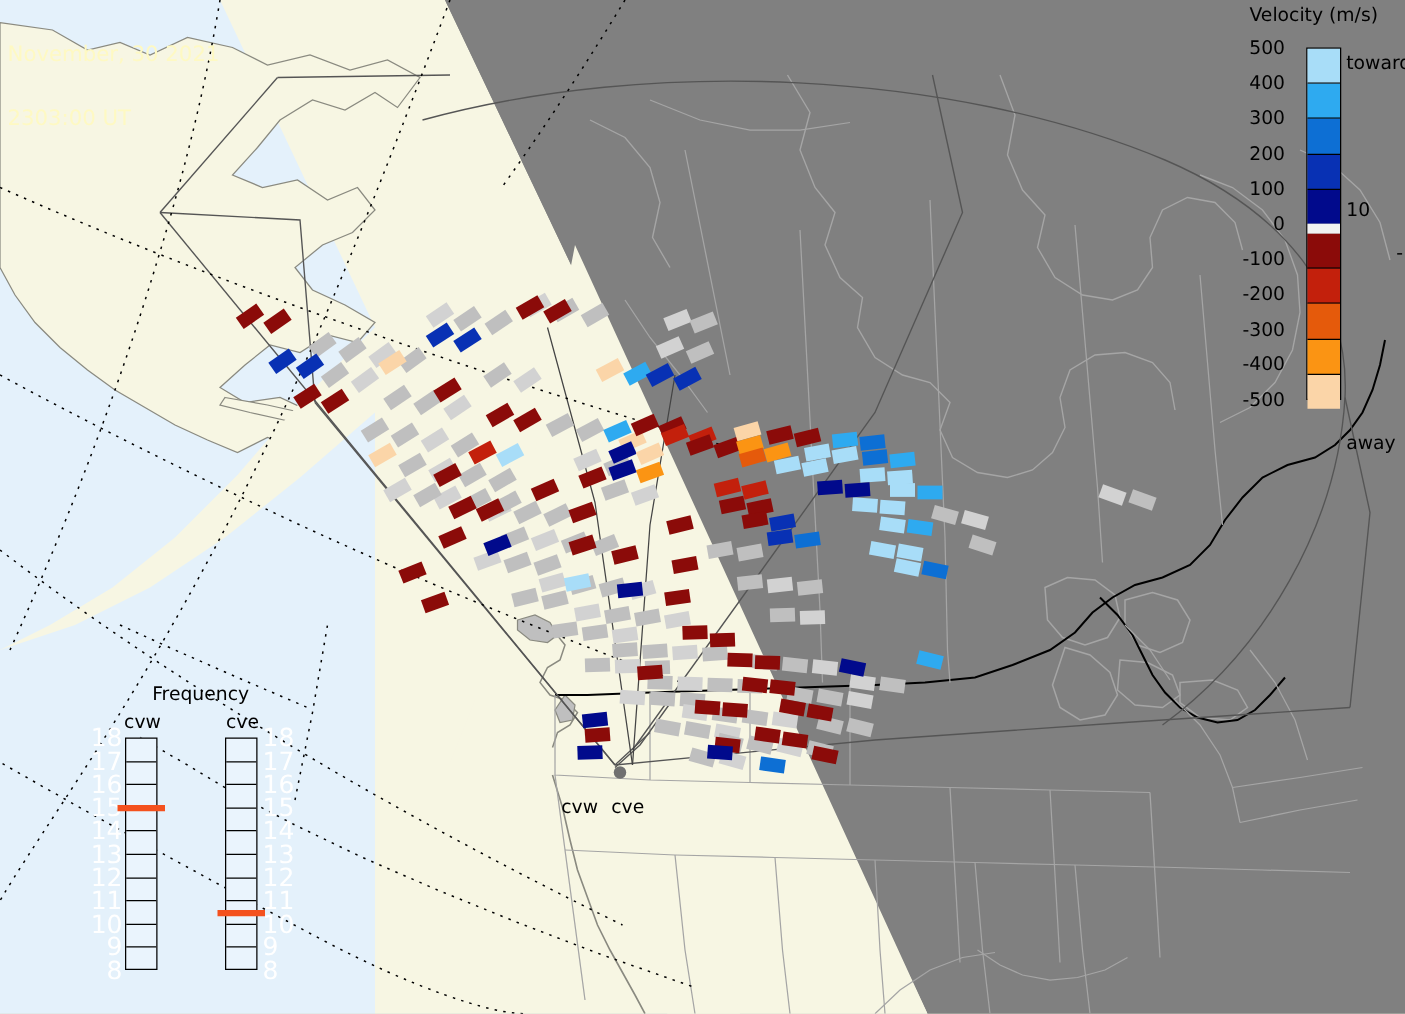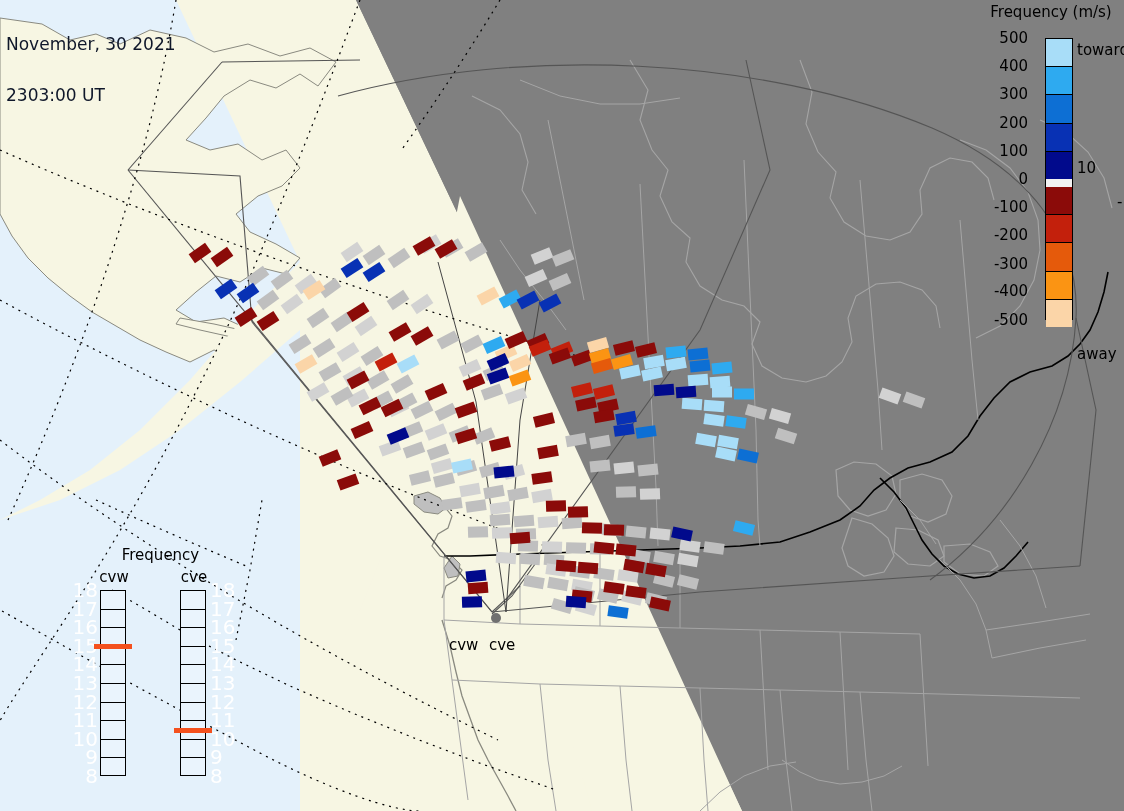--- a/index.html
+++ b/index.html
@@ -6,21 +6,21 @@
   html,body{margin:0;padding:0;background:#808080;}
   body{width:1124px;height:811px;overflow:hidden;
        font-family:"DejaVu Sans","Liberation Sans",sans-serif;}
   #stage{position:relative;width:1124px;height:811px;overflow:hidden;background:#808080;}
 
   
   .layer{position:absolute;left:0;top:0;width:1124px;height:811px;}
   svg.layer{display:block;}
 
   
-  #timestamp{position:absolute;left:6px;top:2px;z-index:40;color:#0f172a;
+  #timestamp{position:absolute;left:6px;top:2px;z-index:40;color:#fef9c3;
              font-size:17px;line-height:17px;letter-spacing:0px;white-space:pre;}
   #timestamp div{font-family:"DejaVu Sans","Liberation Sans",sans-serif;}
 
   
   #cbar-wrap{position:absolute;left:978px;top:0px;width:146px;height:340px;z-index:40;}
   #cbar-title{position:absolute;left:0px;top:3px;width:146px;text-align:center;
               font-size:15px;color:#000;white-space:nowrap;}
   #cbar-box{position:absolute;left:67px;top:38px;width:28px;height:282px;
             border:1px solid #000;box-sizing:border-box;}
   #cbar-box .band{width:100%;display:block;}
@@ -450,21 +450,21 @@
 
   <div id="timestamp">
     <div>November, 30 2021</div>
     <div>2303:00 UT</div>
   </div>
 
   <div class="site-label" id="site-cvw" style="left: 449px; top: 636px;">cvw</div>
   <div class="site-label" id="site-cve" style="left: 489px; top: 636px;">cve</div>
 
   <div id="cbar-wrap">
-    <div id="cbar-title">Frequency (m/s)</div>
+    <div id="cbar-title">Velocity (m/s)</div>
     <div id="cbar-box">
         <div class="band" style="height: 27.2px; background: rgb(168, 221, 248); border-bottom: 1px solid rgb(0, 0, 0);"></div>
         <div class="band" style="height: 27.2px; background: rgb(46, 170, 240); border-bottom: 1px solid rgb(0, 0, 0);"></div>
         <div class="band" style="height: 27.2px; background: rgb(13, 111, 212); border-bottom: 1px solid rgb(0, 0, 0);"></div>
         <div class="band" style="height: 27.2px; background: rgb(8, 49, 180); border-bottom: 1px solid rgb(0, 0, 0);"></div>
         <div class="band" style="height: 27.2px; background: rgb(1, 10, 140);"></div>
         <div class="band" style="height: 8px; background: rgb(242, 242, 242);"></div>
         <div class="band" style="height: 27.2px; background: rgb(139, 11, 9); border-bottom: 1px solid rgb(0, 0, 0);"></div>
         <div class="band" style="height: 27.2px; background: rgb(195, 32, 12); border-bottom: 1px solid rgb(0, 0, 0);"></div>
         <div class="band" style="height: 27.2px; background: rgb(229, 90, 11); border-bottom: 1px solid rgb(0, 0, 0);"></div>

